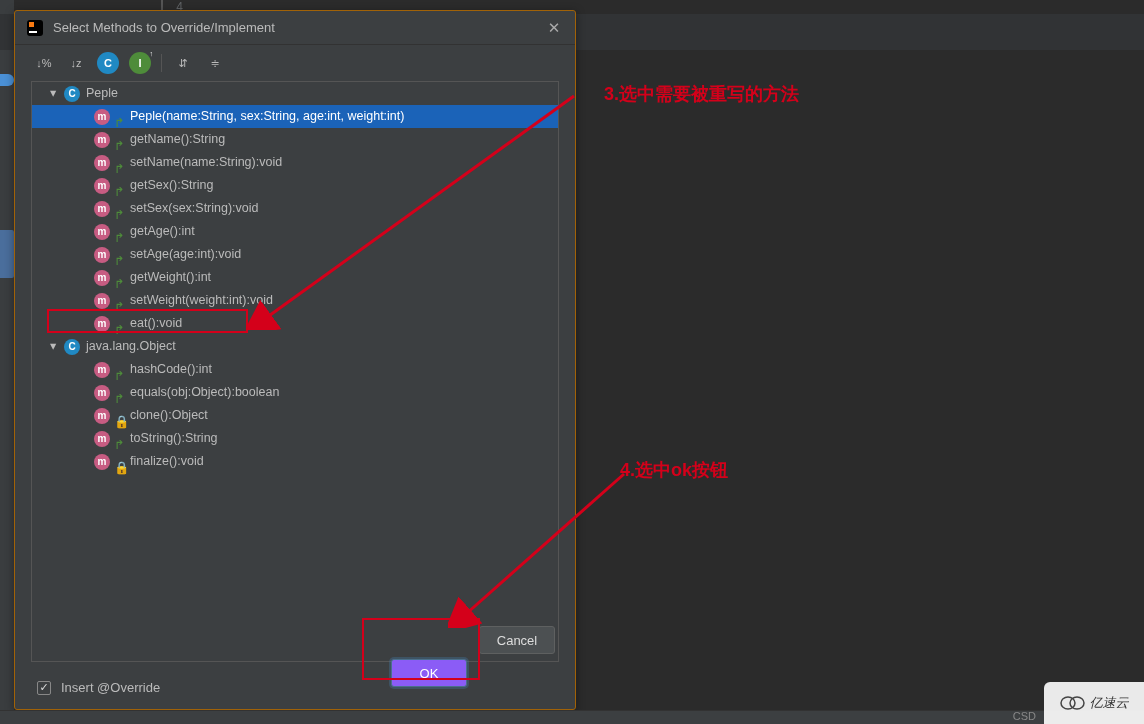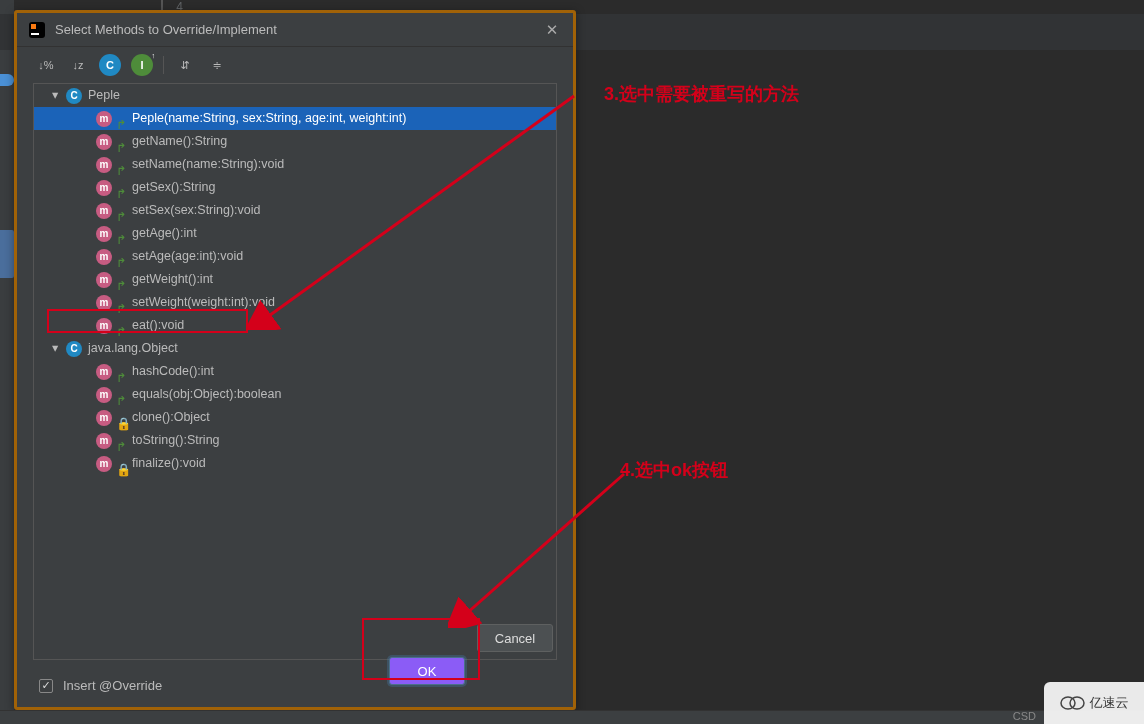--- a/index.html
+++ b/index.html
@@ -24,21 +24,21 @@
     color: #606366; font-size: 12px; text-align: center;
   }
   .bg-stripe1 { position:absolute; left:0; top:14px; width:1144px; height:36px; background:#313335; }
   .left-tab { position:absolute; left:0; top:230px; width:14px; height:48px; background:#4a6e9c; border-radius:0 2px 2px 0; }
   .left-dot { position:absolute; left:0; top:74px; width:14px; height:12px; background:#4a90d6; border-radius:0 6px 6px 0;}
   .dialog {
     position: absolute;
     left: 14px; top: 10px;
     width: 562px; height: 700px;
     background: #3c3f41;
-    border: 3px solid #a16207;
+    border: 1px solid #a16207;
     border-radius: 3px;
     box-shadow: 0 2px 10px rgba(0,0,0,.4);
     display: flex; flex-direction: column;
   }
   .title-bar {
     height: 34px;
     display: flex; align-items: center;
     padding: 0 12px;
     border-bottom: 1px solid #323232;
   }
@@ -129,21 +129,21 @@
   svg.arrow { position:absolute; pointer-events:none; }
   .status-bar {
     position:absolute; left:0; bottom:0; width:1144px; height:14px;
     background:#3c3f41; border-top:1px solid #323232;
   }
   .status-right { position:absolute; right:108px; bottom:2px; color:#888; font-size:11px;}
   .watermark {
     position:absolute; right:0; bottom:0; width:100px; height:42px;
     background:rgba(255,255,255,.9); border-top-left-radius:6px;
     display:flex;align-items:center;justify-content:center;
-    color:#333; font-size:13px; font-weight:500;
+    color:#333; font-size:13px; font-weight:500;font-style:italic;
   }
 </style>
 </head>
 <body>
 
 <div class="left-gutter"></div>
 <div class="left-dot"></div>
 <div class="left-tab"></div>
 <div class="bg-stripe1"></div>
 <div class="gutter-line"></div>

